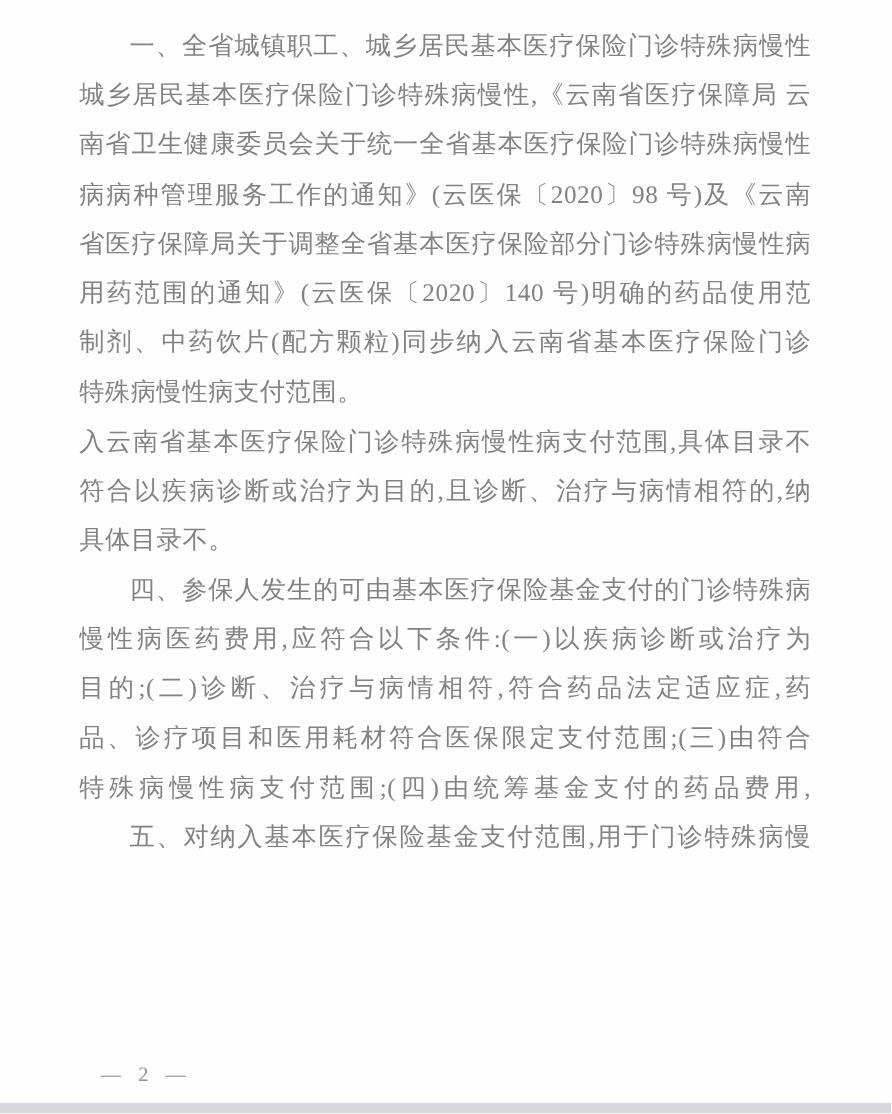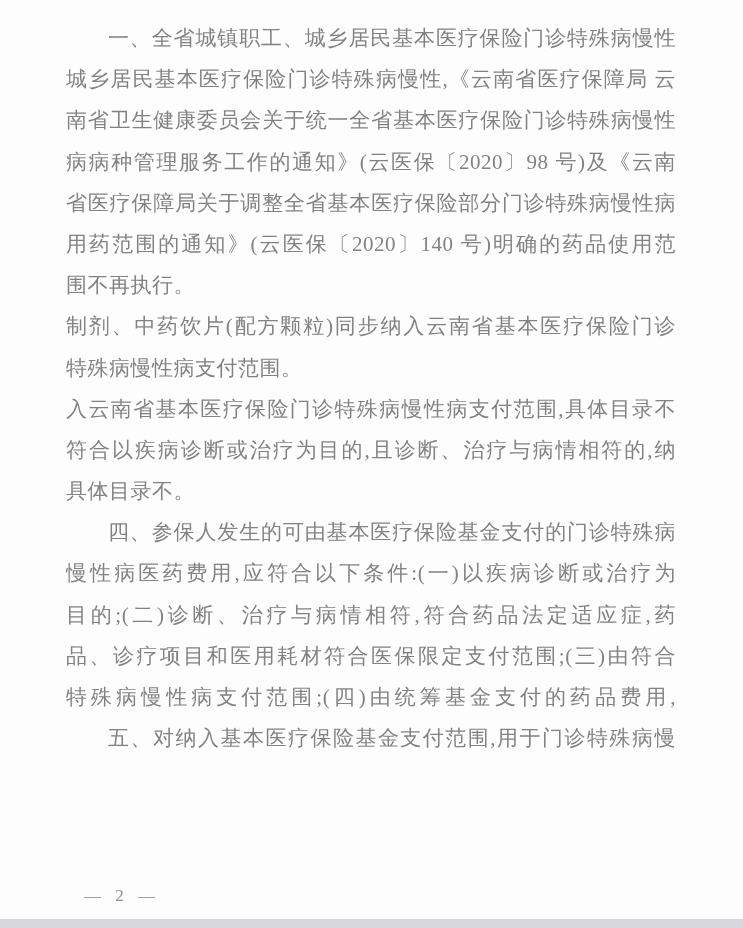--- a/index.html
+++ b/index.html
@@ -68,21 +68,20 @@
 
   <div class="doc-body">
 
     <div class="paragraph">
       <div class="line indent full">一、全省城镇职工、城乡居民基本医疗保险门诊特殊病慢性</div>
       <div class="line full">城乡居民基本医疗保险门诊特殊病慢性,《云南省医疗保障局 云</div>
       <div class="line full">南省卫生健康委员会关于统一全省基本医疗保险门诊特殊病慢性</div>
       <div class="line full">病病种管理服务工作的通知》(云医保〔2020〕98 号)及《云南</div>
       <div class="line full">省医疗保障局关于调整全省基本医疗保险部分门诊特殊病慢性病</div>
       <div class="line full">用药范围的通知》(云医保〔2020〕140 号)明确的药品使用范</div>
-      <div class="line">围不再执行。</div>
     </div>
 
     <div class="paragraph">
       <div class="line full">制剂、中药饮片(配方颗粒)同步纳入云南省基本医疗保险门诊</div>
       <div class="line">特殊病慢性病支付范围。</div>
     </div>
 
     <div class="paragraph">
       <div class="line full">入云南省基本医疗保险门诊特殊病慢性病支付范围,具体目录不</div>
       <div class="line full">符合以疾病诊断或治疗为目的,且诊断、治疗与病情相符的,纳</div>

